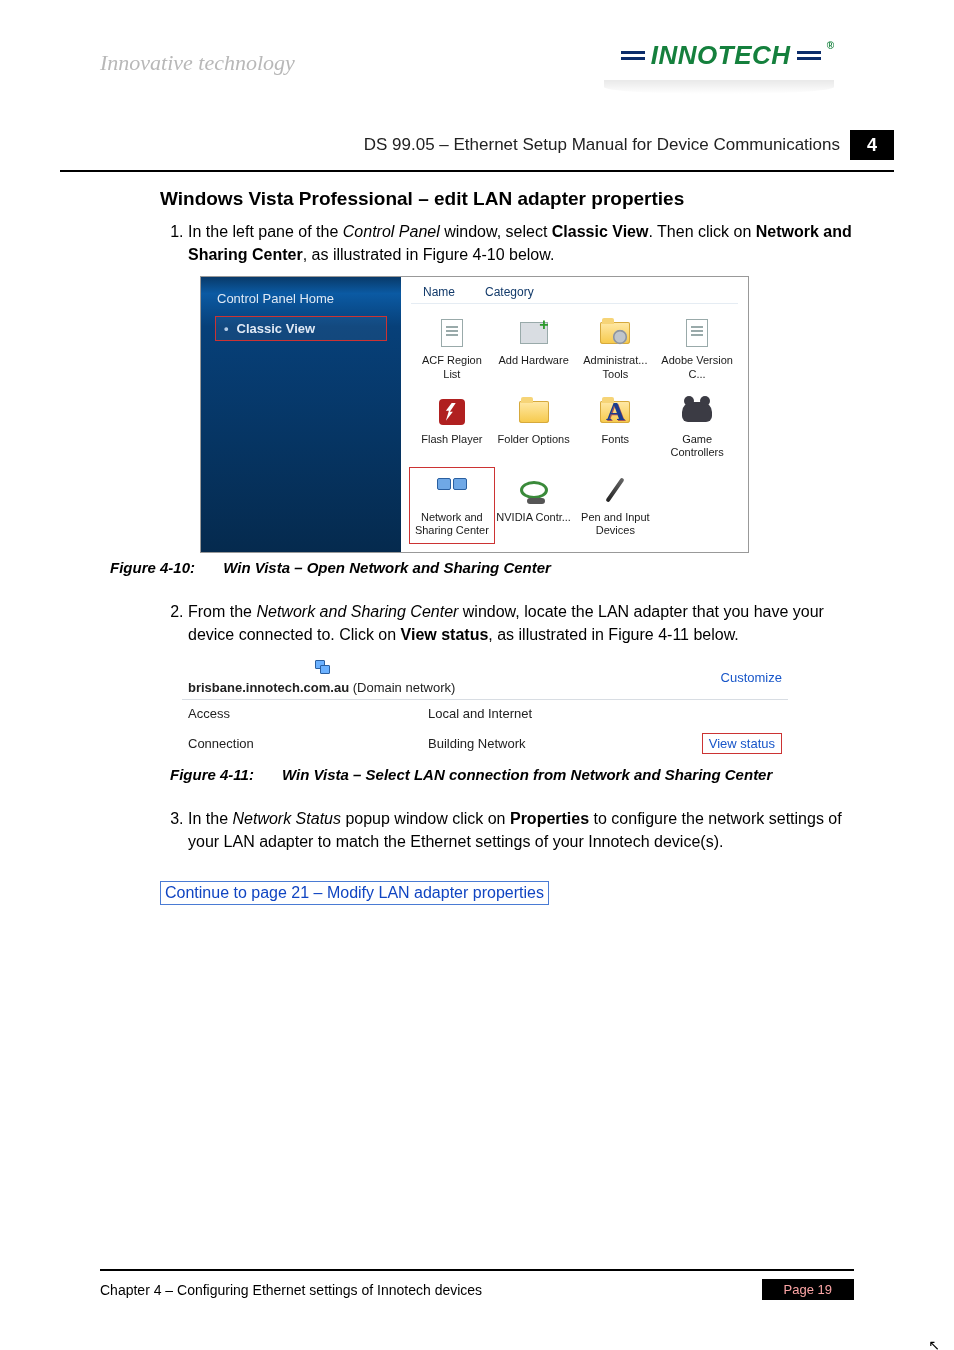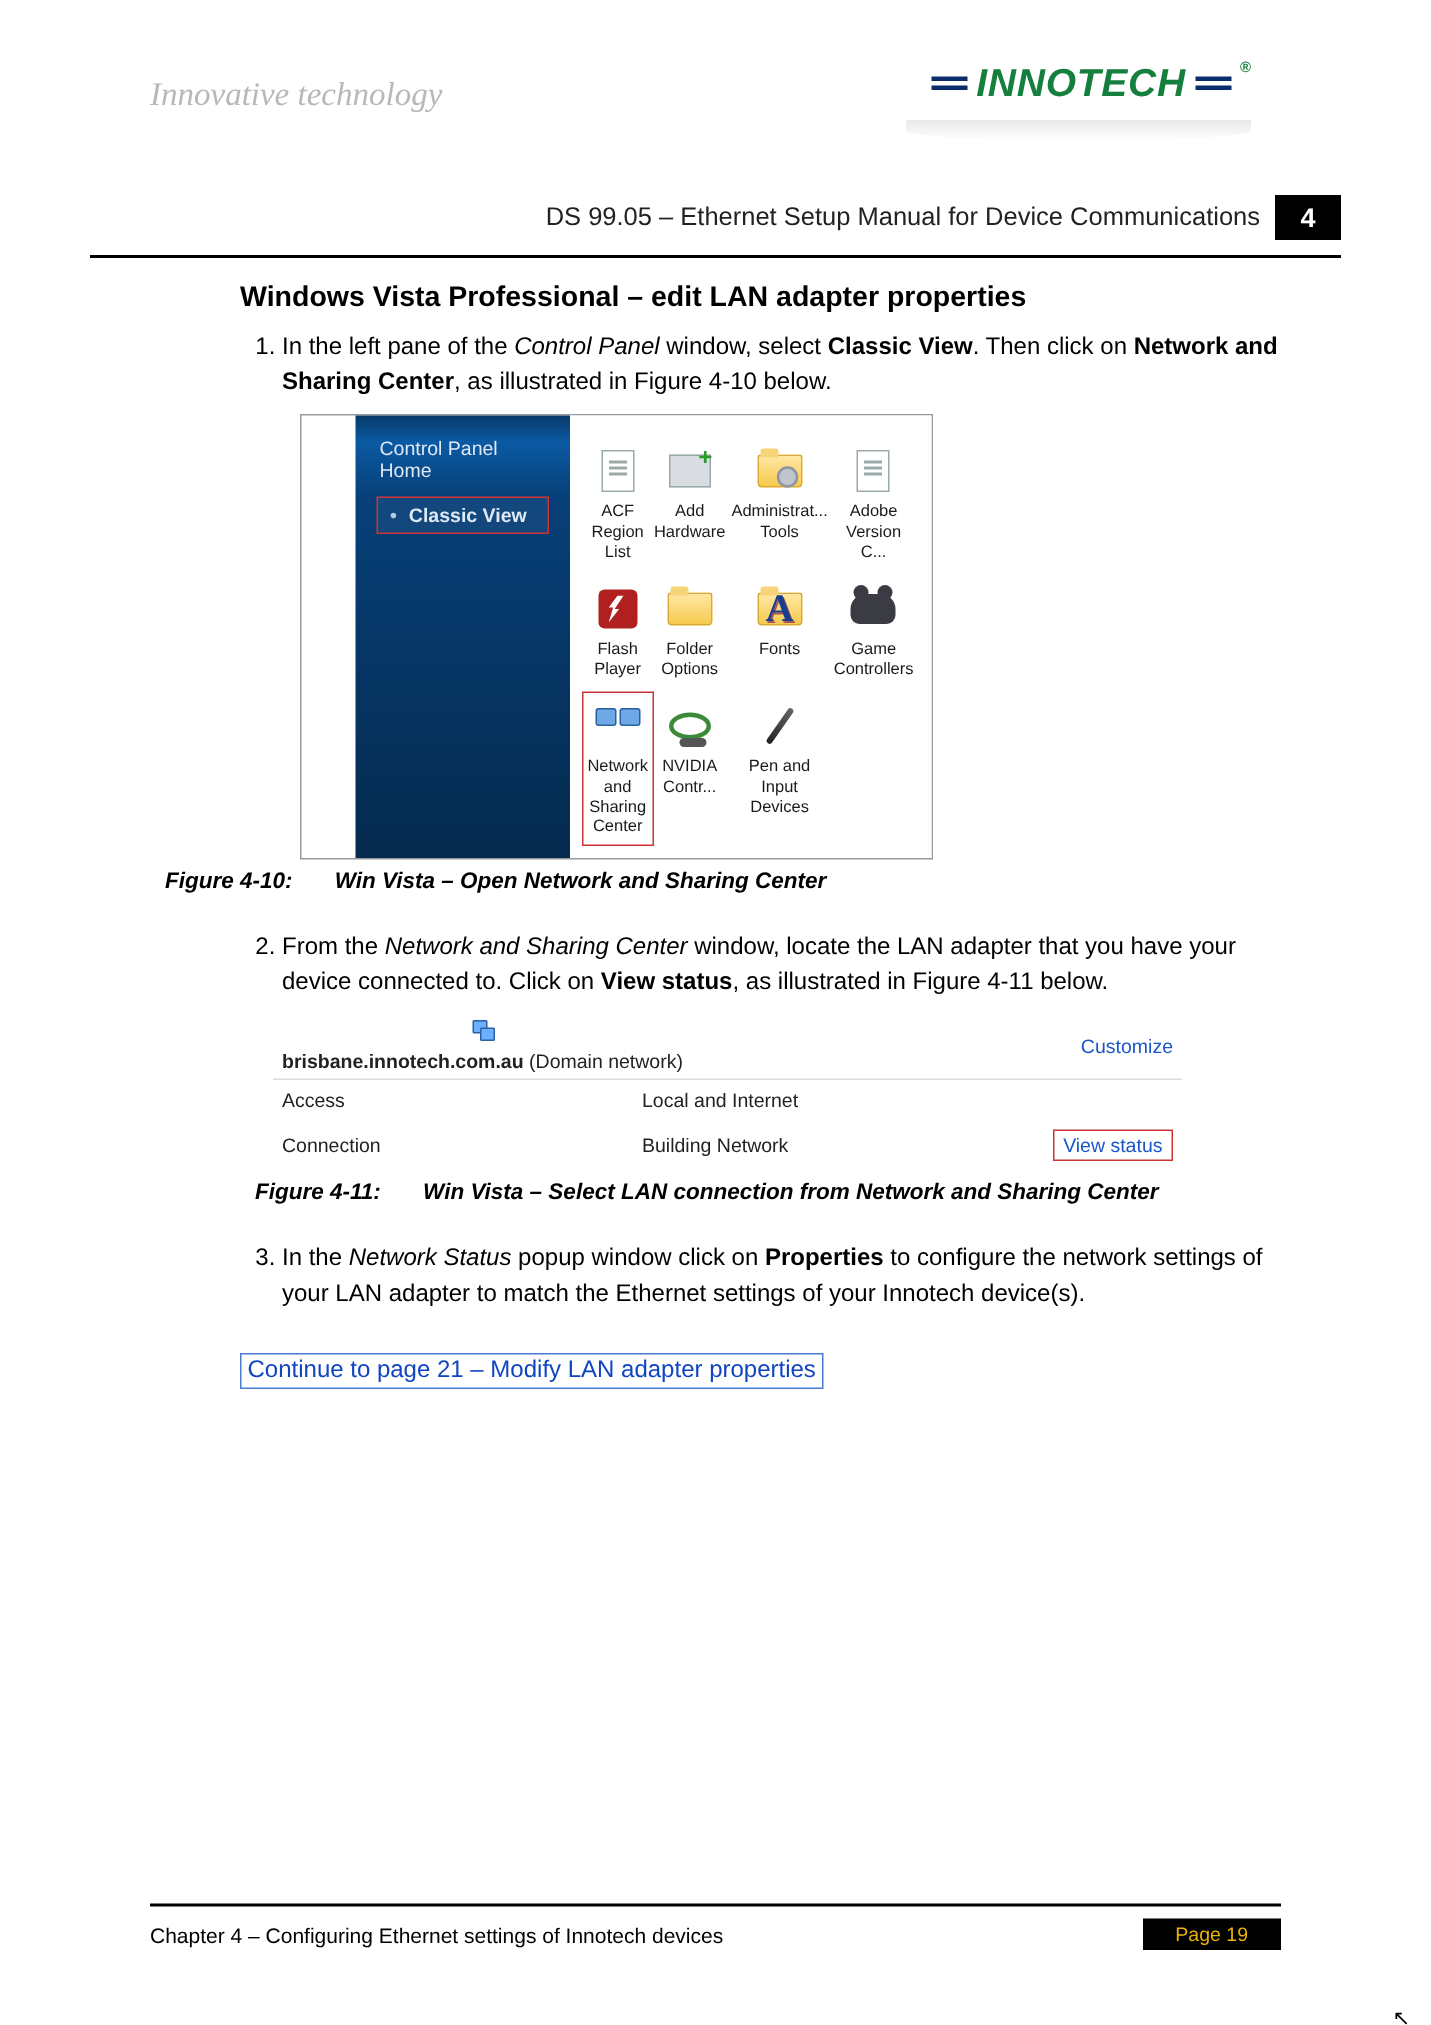--- a/index.html
+++ b/index.html
@@ -64,24 +64,23 @@
   hr.rule { border:none; border-top:2px solid #000; margin:10px 0 16px; }
   .content { margin-left: 100px; margin-right: 21px; }
   .h-sec { font-size: 19px; font-weight: bold; margin: 0 0 10px; }
   ol.steps { margin:0 0 10px 0; padding-left: 28px; font-size: 16px; line-height:1.45; }
   ol.steps li { margin-bottom: 10px; }
   .fig { margin: 6px 0 24px 40px; font-size:15px; }
   .fig b { font-style: italic; font-weight: bold; margin-right: 24px; }
   .fig span { font-style: italic; font-weight: bold; }
   
   .cp-wrap {
-    display:flex; border:1px solid #999; width:422px; margin-left: 40px;
+    display:flex; border:1px solid #999; width:549px; margin-left: 40px;
     font-family: "Segoe UI", Tahoma, sans-serif;
     color:#1a1a1a;
-    padding-left:36px;
   }
   .cp-side {
     width:200px;
     background: linear-gradient(to bottom, #083a69 0%, #0b5aa3 6%, #074079 18%, #052a4e 100%);
     color:#dfe9f5; padding:14px 10px 20px;
     font-size:13px;
   }
   .cp-side .home { margin:0 6px 10px 6px; }
   .cp-side .classic {
     border:1px solid #c33; background:rgba(255,255,255,.05);
@@ -131,21 +130,21 @@
   .ns-row .vs { margin-left:auto; border:1px solid #c33; padding:2px 6px; color:#1856c9;}
   
   .linkbox {
     display:inline-block; border:1px solid #4a7bd4; padding:2px 4px;
     color:#1045c2; font-size:16px; margin-top:18px;
   }
   
   .footer { position:absolute; bottom:50px; left:100px; right:100px; }
   .footer hr { border:none; border-top:2px solid #000; margin:0 0 8px;}
   .footer-row { display:flex; justify-content:space-between; align-items:center; font-size:14px;}
-  .pg-foot { background:#000;color:#eab308;padding:3px 22px;font-size:13px;}
+  .pg-foot { background:#000;color:#fca5a5;padding:3px 22px;font-size:13px;}
 </style>
 </head>
 <body>
 
 <div class="page">
   <div class="head-row">
     <div class="tagline">Innovative technology</div>
     <div class="logo-wrap">
       <div class="logo-bars">
           <div class="logo-bar"></div>
@@ -176,20 +175,24 @@
       </li>
     </ol>
   </div>
 
   <div class="cp-wrap" style="margin-left:140px;">
     <div class="cp-side">
       <div class="home">Control Panel Home</div>
       <div class="classic"><span class="dot">•</span><span>Classic View</span></div>
     </div>
     <div class="cp-main">
+      <div class="cp-cols">
+        <span>Name</span>
+        <span>Category</span>
+      </div>
       <div class="cp-grid">
         <div class="cp-item">
             <div class="ic">
               <div class="doc"></div>
             </div>
             <span>ACF Region List</span>
           </div>
         <div class="cp-item">
             <div class="ic">
               <div class="hw"></div>

